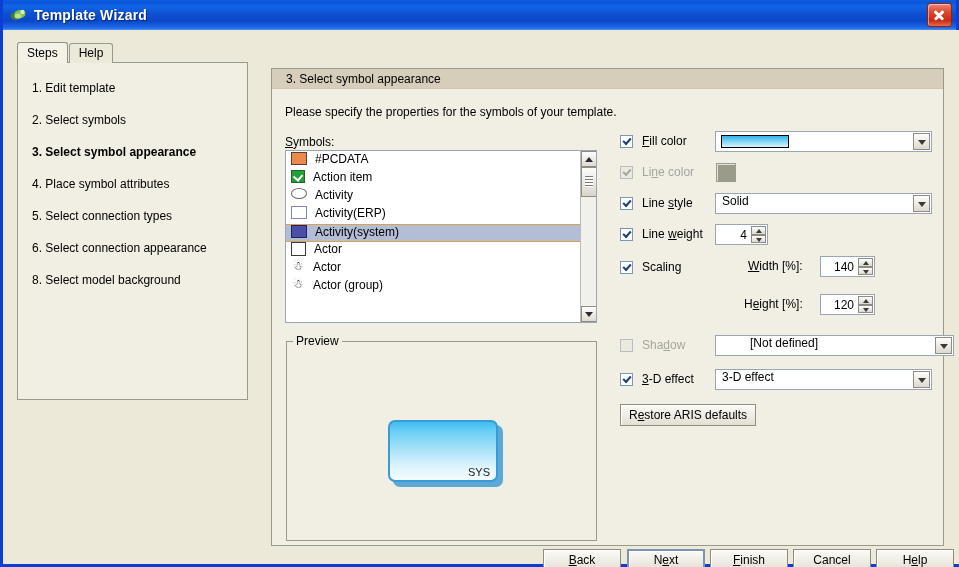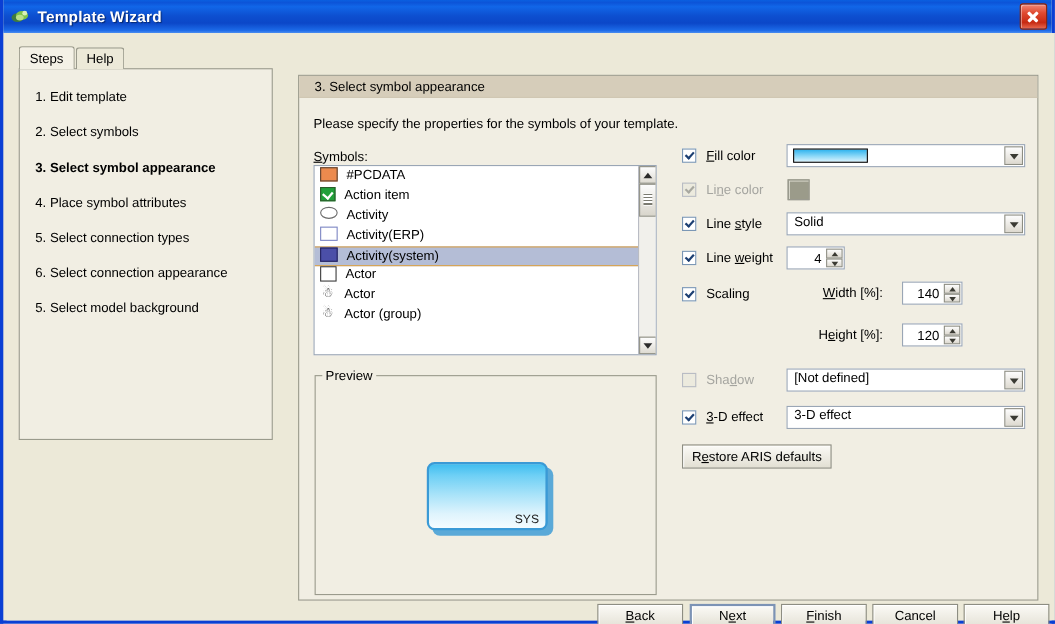--- a/index.html
+++ b/index.html
@@ -507,21 +507,21 @@
         <div class="tab active">Steps</div>
         <div class="tab">Help</div>
       </div>
       <div id="steps-panel">
         <div class="step">1. Edit template</div>
         <div class="step">2. Select symbols</div>
         <div class="step current">3. Select symbol appearance</div>
         <div class="step">4. Place symbol attributes</div>
         <div class="step">5. Select connection types</div>
         <div class="step">6. Select connection appearance</div>
-        <div class="step">5. Select model background</div>
+        <div class="step">8. Select model background</div>
       </div>
     </div>
 
     <div id="main-pane">
 
       <div id="section-header">3. Select symbol appearance</div>
       <div id="intro-text">Please specify the properties for the symbols of your template.</div>
 
       <div id="symbols-label"><span class="ul1">S</span><span>ymbols:</span></div>
 
@@ -638,21 +638,21 @@
           <span class="spin-btns">
             <div class="sup"></div>
             <div class="sdn"></div>
           </span>
         </div>
 
         <div class="prow" style="left:0; top:204px;">
           <span class="cbx disabled"></span>
           <span class="plabel disabled">Sha<span class="ul1">d</span>ow</span>
         </div>
-        <div class="combo" style="position:absolute; left:95px; top:204px; width:217px;">
+        <div class="combo" style="position:absolute; left:95px; top:204px; width:239px;padding-left:28px;">
           <span class="ctext">[Not defined]</span>
           <span class="combo-btn"></span>
         </div>
 
         <div class="prow" style="left:0; top:238px;">
           <span class="cbx checked"></span>
           <span class="plabel"><span class="ul1">3</span>-D effect</span>
         </div>
         <div class="combo" style="position:absolute; left:95px; top:238px; width:217px;">
           <span class="ctext">3-D effect</span>

